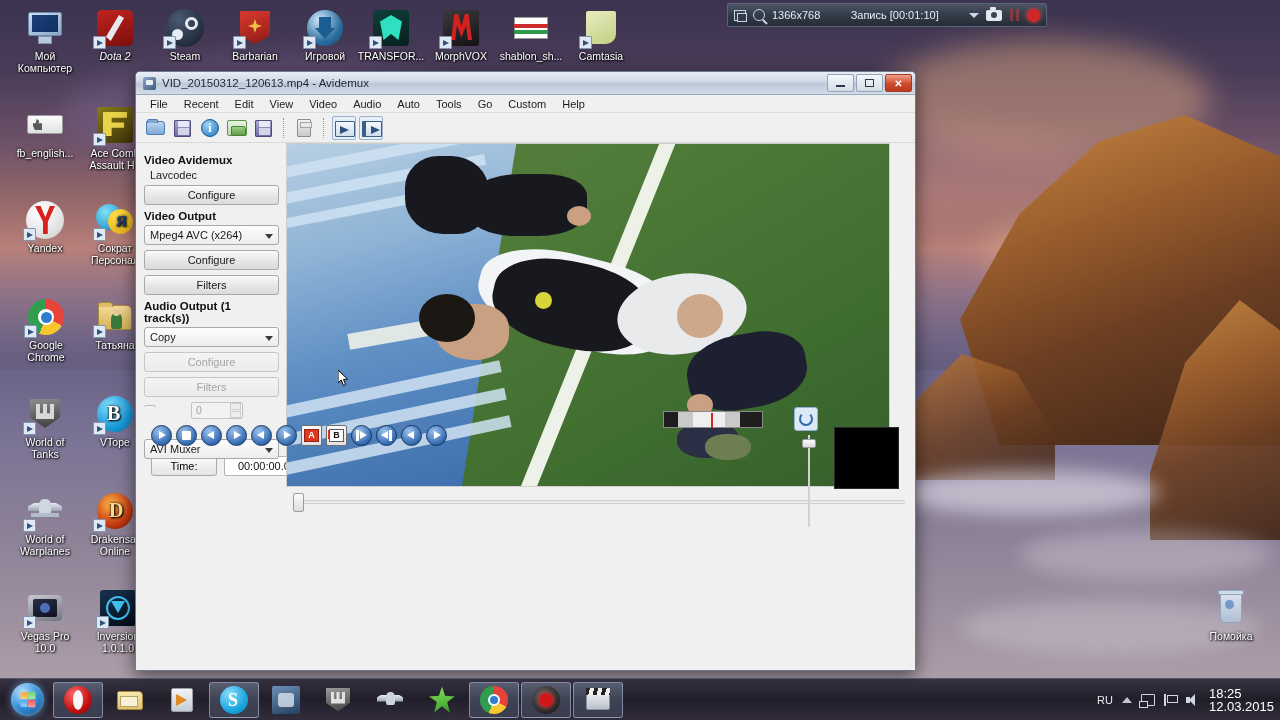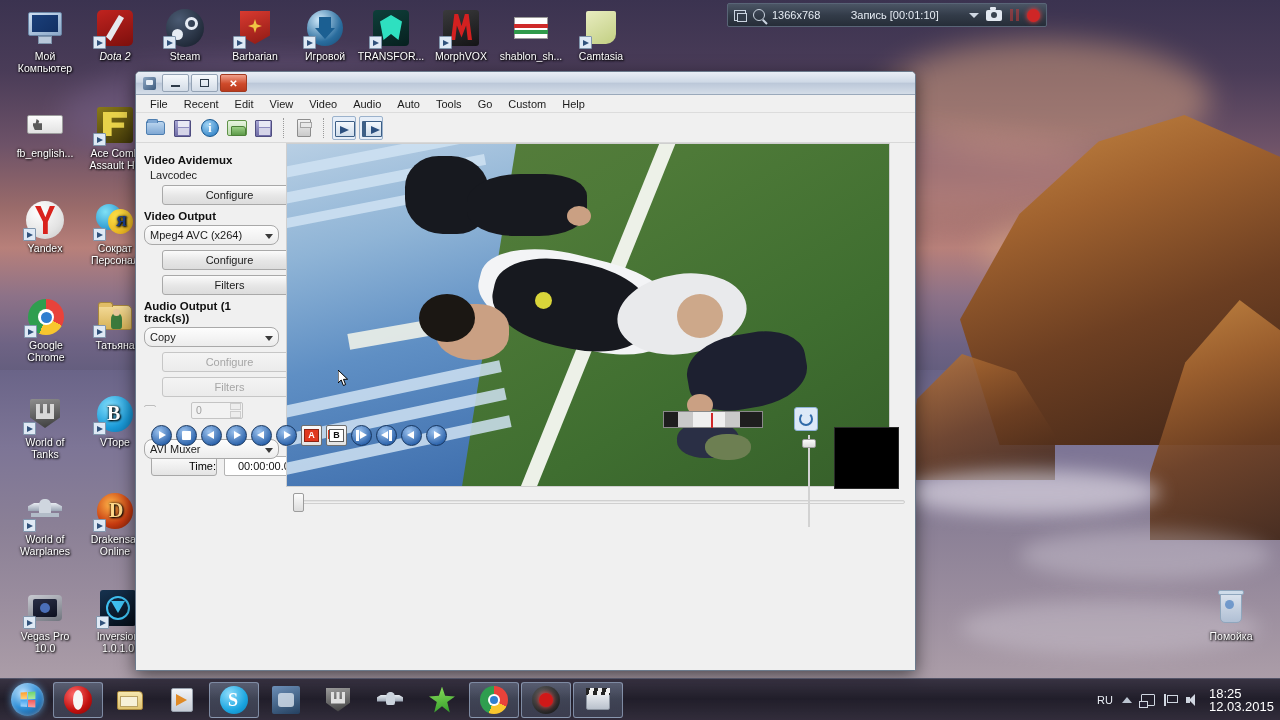--- a/index.html
+++ b/index.html
@@ -155,27 +155,27 @@
     width:150px; flex:none; padding:6px 7px 0 8px;
     background:#f0f0f0;
   }
   .sect-h { font-size:11.5px; font-weight:bold; color:#101010; margin:5px 0 3px; }
   .sect-h .sub { font-weight:bold; }
   .plain-val { font-size:11px; color:#1b1b1b; margin:0 0 4px 6px; }
   .btn {
     display:block; width:100%; height:20px; margin-bottom:5px;
     font-size:11px; color:#1b1b1b; text-align:center; line-height:18px;
     background:linear-gradient(180deg,#fbfbfb,#e6e6e6 55%,#dcdcdc);
-    border:1px solid #a9a9a9; border-radius:3px; cursor:pointer;margin-left:18px;
+    border:1px solid #a9a9a9; border-radius:3px; cursor:pointer;
   }
   .btn.disabled { color:#a6a6a6; background:linear-gradient(180deg,#f4f4f4,#ebebeb); border-color:#c6c6c6; cursor:default; }
   .sel {
     position:relative; width:100%; height:20px; margin-bottom:5px;
     background:linear-gradient(180deg,#fdfdfd,#ececec);
-    border:1px solid #a9a9a9; border-radius:8px;
+    border:1px solid #a9a9a9; border-radius:3px;
     font-size:11px; color:#1b1b1b; line-height:18px; padding-left:5px;
     cursor:pointer; overflow:hidden; white-space:nowrap;
   }
   .sel .arw {
     position:absolute; right:5px; top:8px; width:0;height:0;
     border-left:4.5px solid transparent;border-right:4.5px solid transparent;border-top:5px solid #3a3a3a;
   }
   .shiftrow { display:flex; align-items:center; gap:5px; margin:2px 0 4px; }
   .chk { width:12px;height:12px;border:1px solid #bdbdbd;background:#f3f3f3;border-radius:2px;flex:none; }
   .shiftrow .lb { font-size:11px;color:#1b1b1b; }
@@ -225,21 +225,21 @@
   .tb .sq { width:9px;height:9px;background:#fff;border-radius:1px; }
   .tb .bar-l { width:3px;height:11px;background:#fff;margin-right:1px; }
   .tb .bar-r { width:3px;height:11px;background:#fff;margin-left:1px; }
   .tb.sq-btn { border-radius:2px; background:linear-gradient(180deg,#fafafa,#e2e2e2); border:1px solid #6f6f6f; }
   .tb.sq-btn .ab { width:15px;height:13px;background:#e0381f;border:1px solid #8c2414;color:#fff;font-size:9px;font-weight:bold;line-height:11px;text-align:center; }
   .tb.sq-btn .bb { width:15px;height:13px;background:#fff;border:1px solid #5a5a5a;color:#111;font-size:9px;font-weight:bold;line-height:11px;text-align:center; }
   .tb.sq-btn .redtick { position:absolute;left:1px;top:4px;width:2px;height:9px;background:#e0381f; }
 
   .timerow { display:flex; align-items:center; gap:7px; margin-left:5px; }
   .timebtn {
-    width:66px;height:20px;font-size:11px;text-align:right;line-height:18px;
+    width:66px;height:20px;font-size:11px;text-align:center;line-height:18px;
     background:linear-gradient(180deg,#fbfbfb,#e4e4e4); border:1px solid #a9a9a9; border-radius:3px; cursor:pointer;
   }
   .timefield {
     width:92px;height:20px;background:#fff;border:1px solid #b4b4b4;border-radius:2px;
     font-size:11px;color:#111;line-height:18px;text-align:center;
   }
   .timetotal { font-size:11px;color:#111; }
   .frametype { font-size:11px;color:#111; margin-left:22px; }
 
   #lowright { flex:1; position:relative; }
@@ -541,20 +541,21 @@
   <span class="caret-dn"></span>
   <span class="cam-ic"></span>
   <span class="pause-ic"></span>
   <span class="rec-dot"></span>
 </div>
 
 <div id="avidemux">
 
   <div id="titlebar">
     <span class="tic"></span>
+    <span id="titletext">VID_20150312_120613.mp4 - Avidemux</span>
     <span class="wbtns">
       <span class="wbtn">
           <span class="min-g"></span>
         </span>
       <span class="wbtn">
           <span class="max-g"></span>
         </span>
       <span class="wbtn close">✕</span>
     </span>
   </div>

